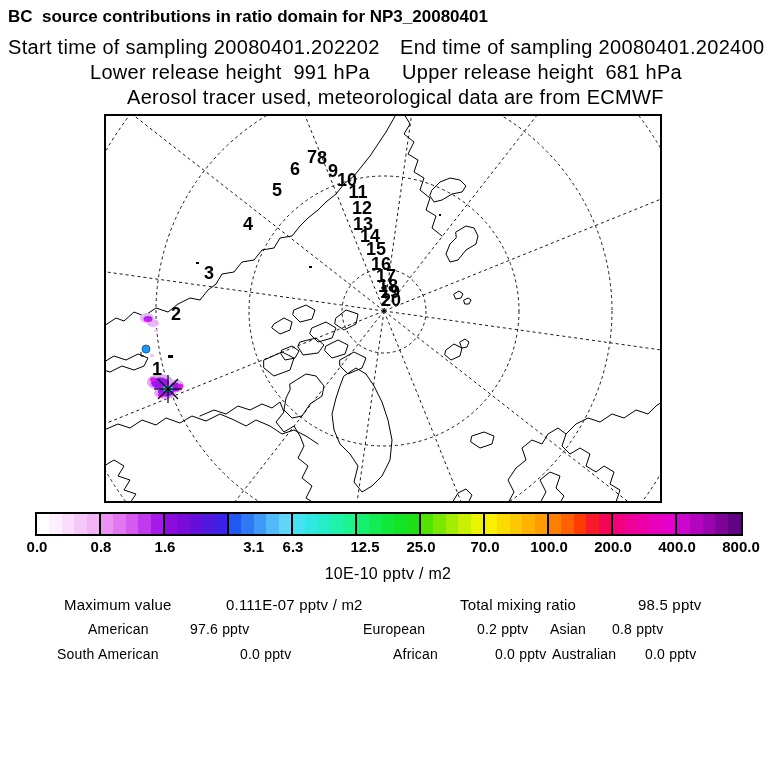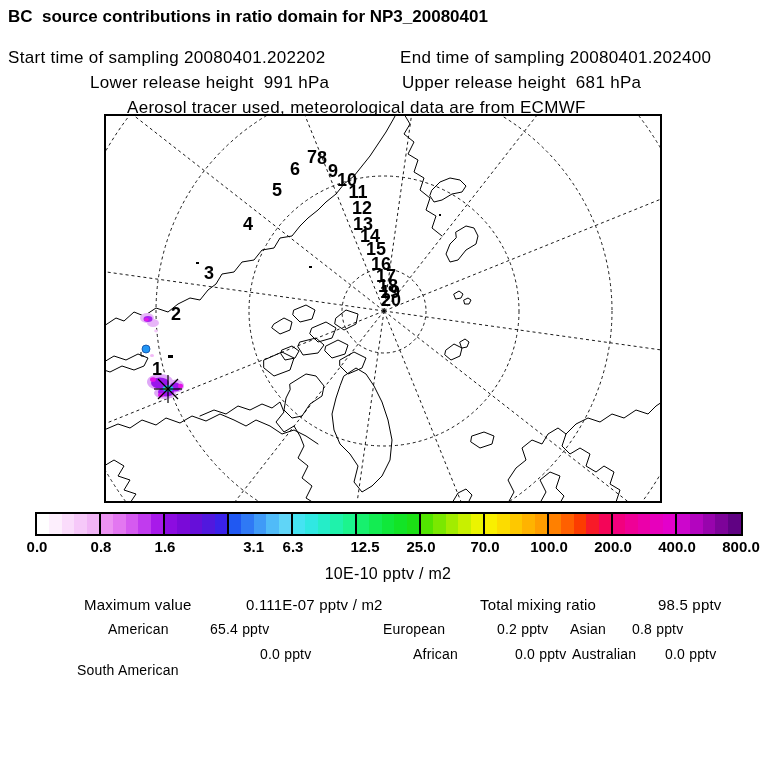--- a/index.html
+++ b/index.html
@@ -1,30 +1,30 @@
 <!DOCTYPE html>
 <html><head>
 <meta charset="utf-8">
 <style>
   html,body{margin:0;padding:0;background:#fff;}
   #page{position:relative;width:768px;height:768px;background:#ffffff;overflow:hidden;
         font-family:"Liberation Sans",sans-serif;color:#000;}
   .abs{position:absolute;white-space:pre;}
   #title{left:8px;top:7px;font-size:17px;font-weight:700;letter-spacing:0px;}
-  .hline{font-size:17px;letter-spacing:0.3px;margin-top:12px;}
+  .hline{font-size:20px;letter-spacing:0.3px;}
   #map-frame{position:absolute;left:104px;top:114px;width:558px;height:389px;}
   #map-frame svg{display:block;}
   #colorbar{position:absolute;left:35px;top:512px;width:708px;height:24px;
             border:2px solid #000;box-sizing:border-box;display:flex;}
   .cb-seg{height:100%;width:64px;box-sizing:border-box;}
   .cb-seg.div{border-right:2px solid #000;}
   .cb-tick{position:absolute;top:538px;width:70px;text-align:center;
            font-size:15px;font-weight:700;letter-spacing:0px;}
   #unit-label{left:38px;top:565px;width:700px;text-align:center;font-size:16px;letter-spacing:0.3px;}
-  .stat{position:absolute;font-size:15px;letter-spacing:0.2px;margin-left:20px;}
+  .stat{position:absolute;font-size:15px;letter-spacing:0.2px;}
   .stat.small{font-size:14px;}
   svg text{font-family:"Liberation Sans",sans-serif;font-weight:700;font-size:18px;fill:#000;}
   .coast{fill:none;stroke:#000;stroke-width:1;stroke-linejoin:round;stroke-linecap:round;}
   .grat{fill:none;stroke:#000;stroke-width:0.9;stroke-dasharray:3 3;}
 </style>
 </head>
 <body>
 
 <div id="page">
 
@@ -178,26 +178,26 @@
       <div class="cb-tick" style="left: 706px;">800.0</div>
     </div>
   <div id="unit-label" class="abs">10E-10 pptv / m2</div>
 
   <div id="stats">
       <div class="stat" style="left: 64px; top: 596px;">Maximum value</div>
       <div class="stat" style="left: 226px; top: 596px;">0.111E-07 pptv / m2</div>
       <div class="stat" style="left: 460px; top: 596px;">Total mixing ratio</div>
       <div class="stat" style="left: 638px; top: 596px;">98.5 pptv</div>
       <div class="stat small" style="left: 88px; top: 621px;">American</div>
-      <div class="stat small" style="left: 190px; top: 621px;">65.4 pptv</div>
+      <div class="stat small" style="left: 190px; top: 621px;">97.6 pptv</div>
       <div class="stat small" style="left: 363px; top: 621px;">European</div>
       <div class="stat small" style="left: 477px; top: 621px;">0.2 pptv</div>
       <div class="stat small" style="left: 550px; top: 621px;">Asian</div>
       <div class="stat small" style="left: 612px; top: 621px;">0.8 pptv</div>
-      <div class="stat small" style="left: 57px; top: 662px;">South American</div>
+      <div class="stat small" style="left: 57px; top: 646px;">South American</div>
       <div class="stat small" style="left: 240px; top: 646px;">0.0 pptv</div>
       <div class="stat small" style="left: 393px; top: 646px;">African</div>
       <div class="stat small" style="left: 495px; top: 646px;">0.0 pptv</div>
       <div class="stat small" style="left: 552px; top: 646px;">Australian</div>
       <div class="stat small" style="left: 645px; top: 646px;">0.0 pptv</div>
     </div>
 
 </div>
 
 </body></html>

